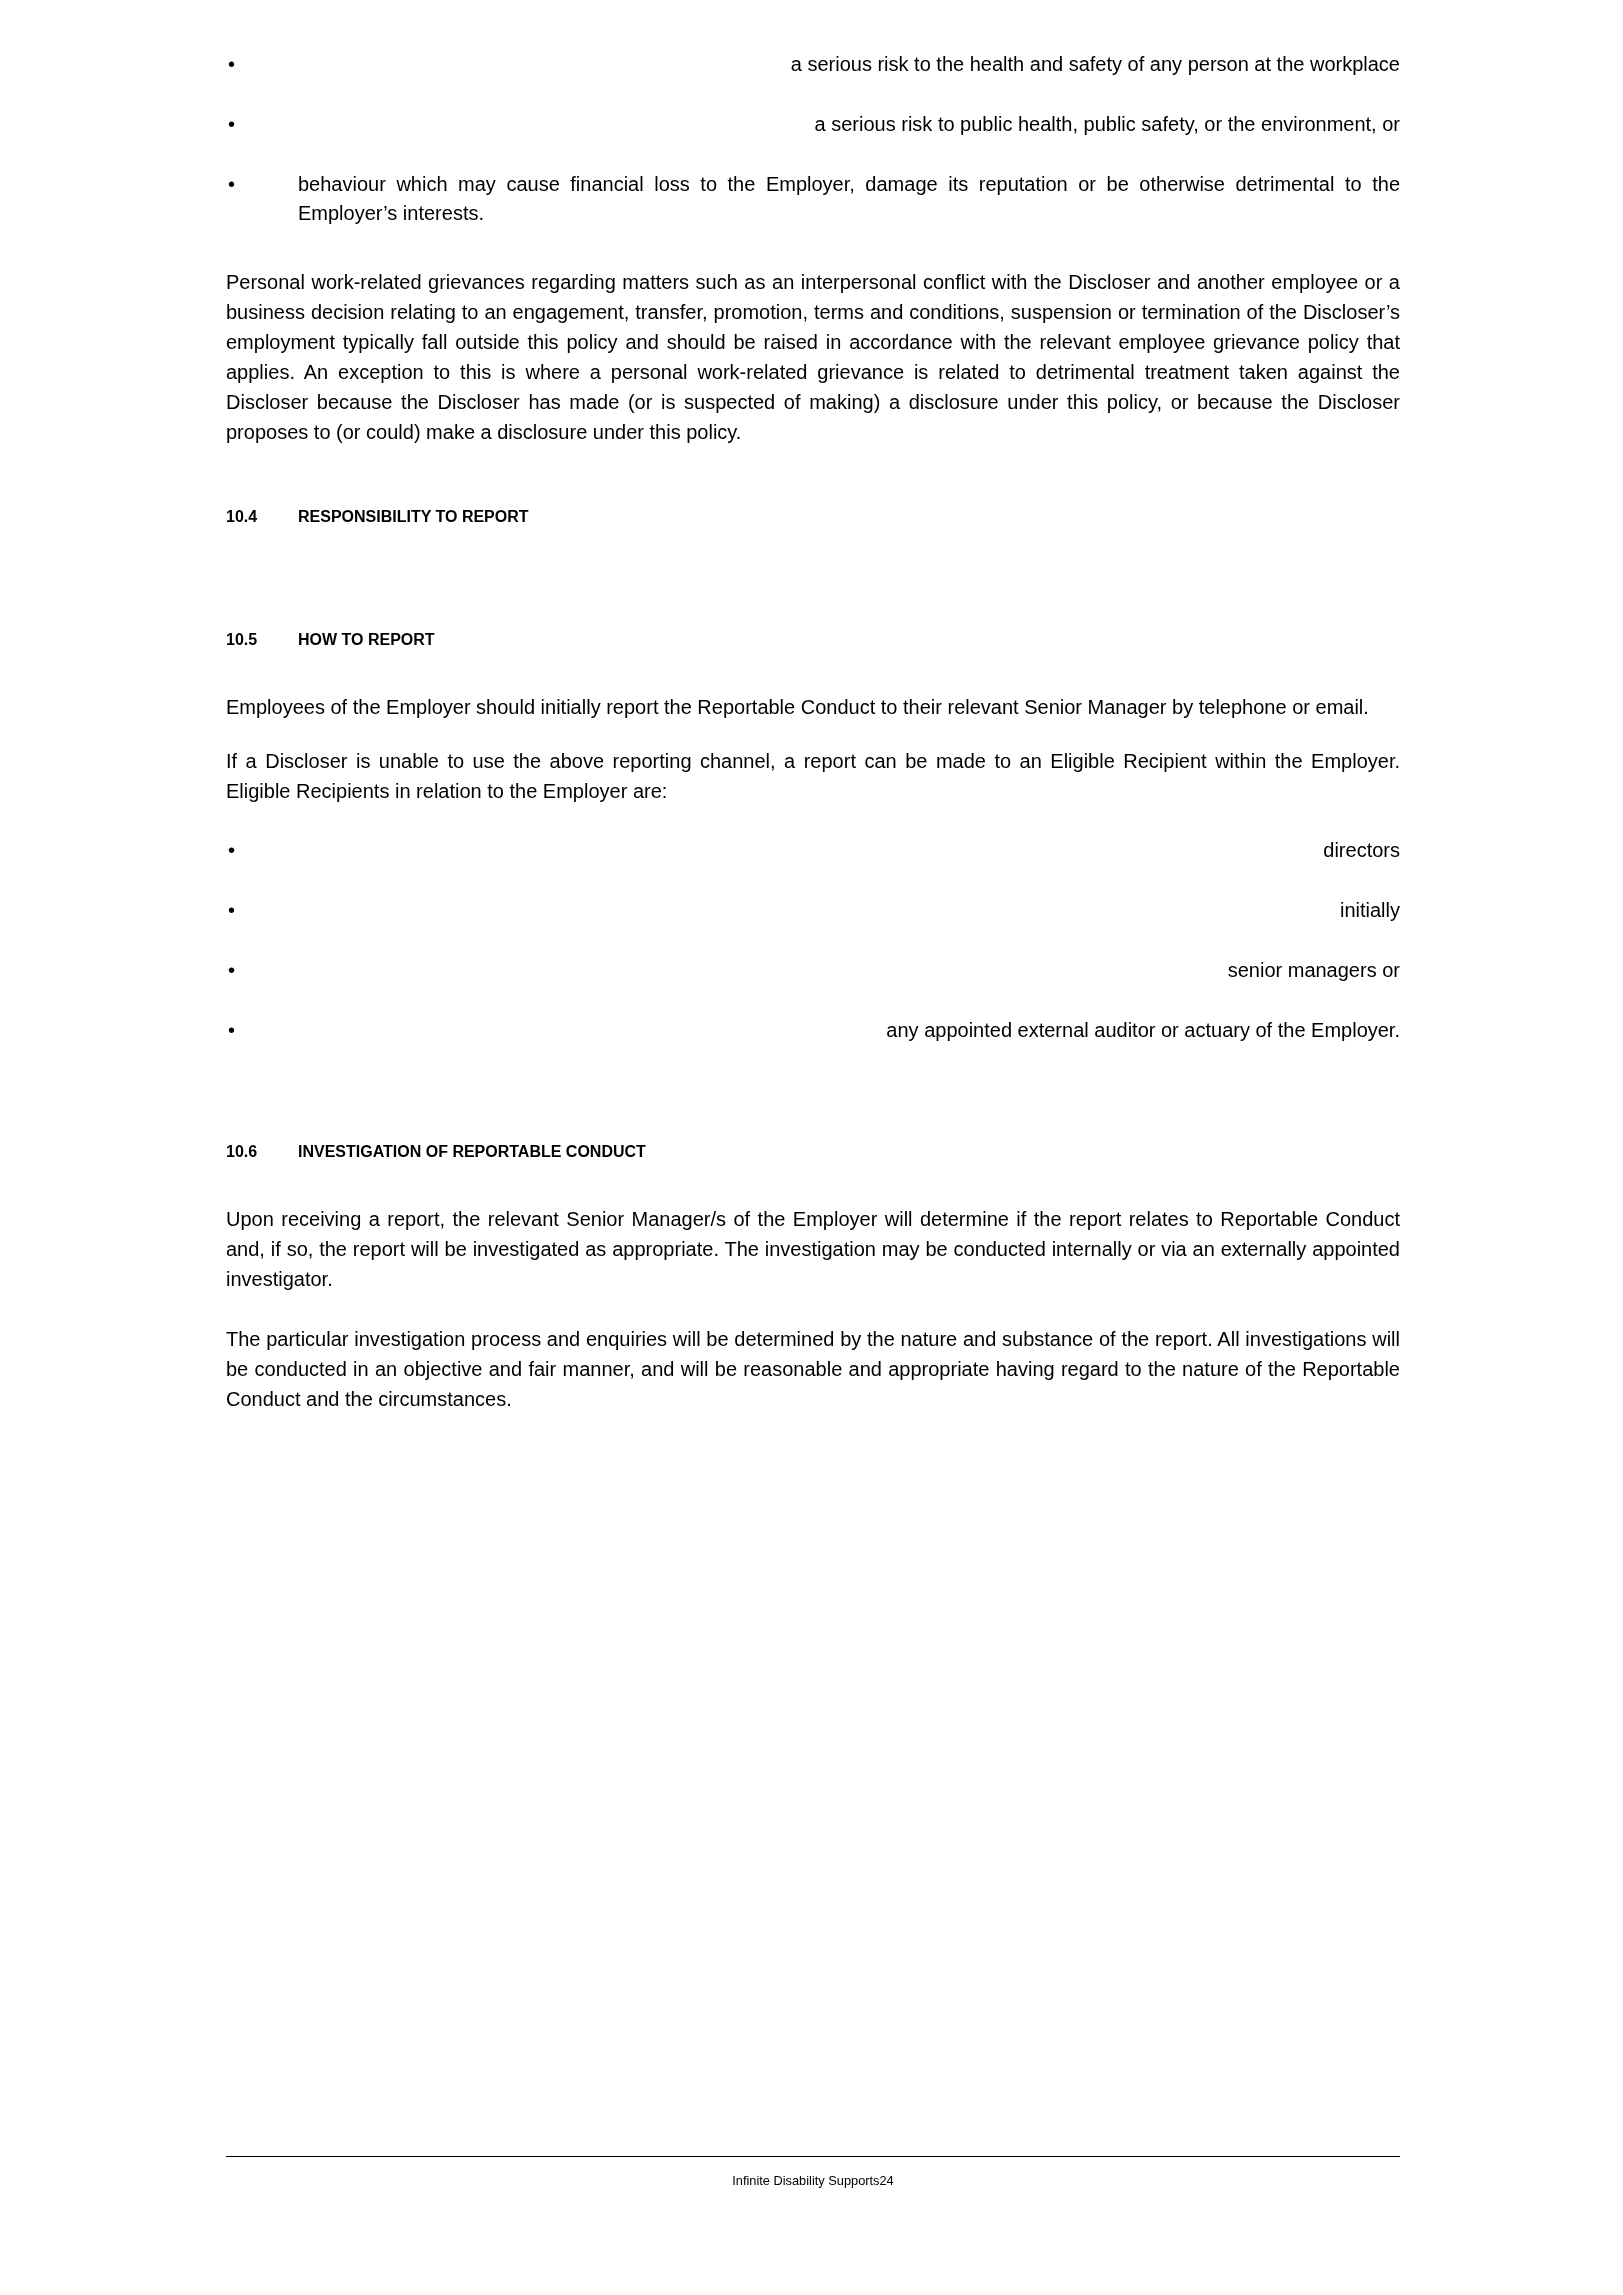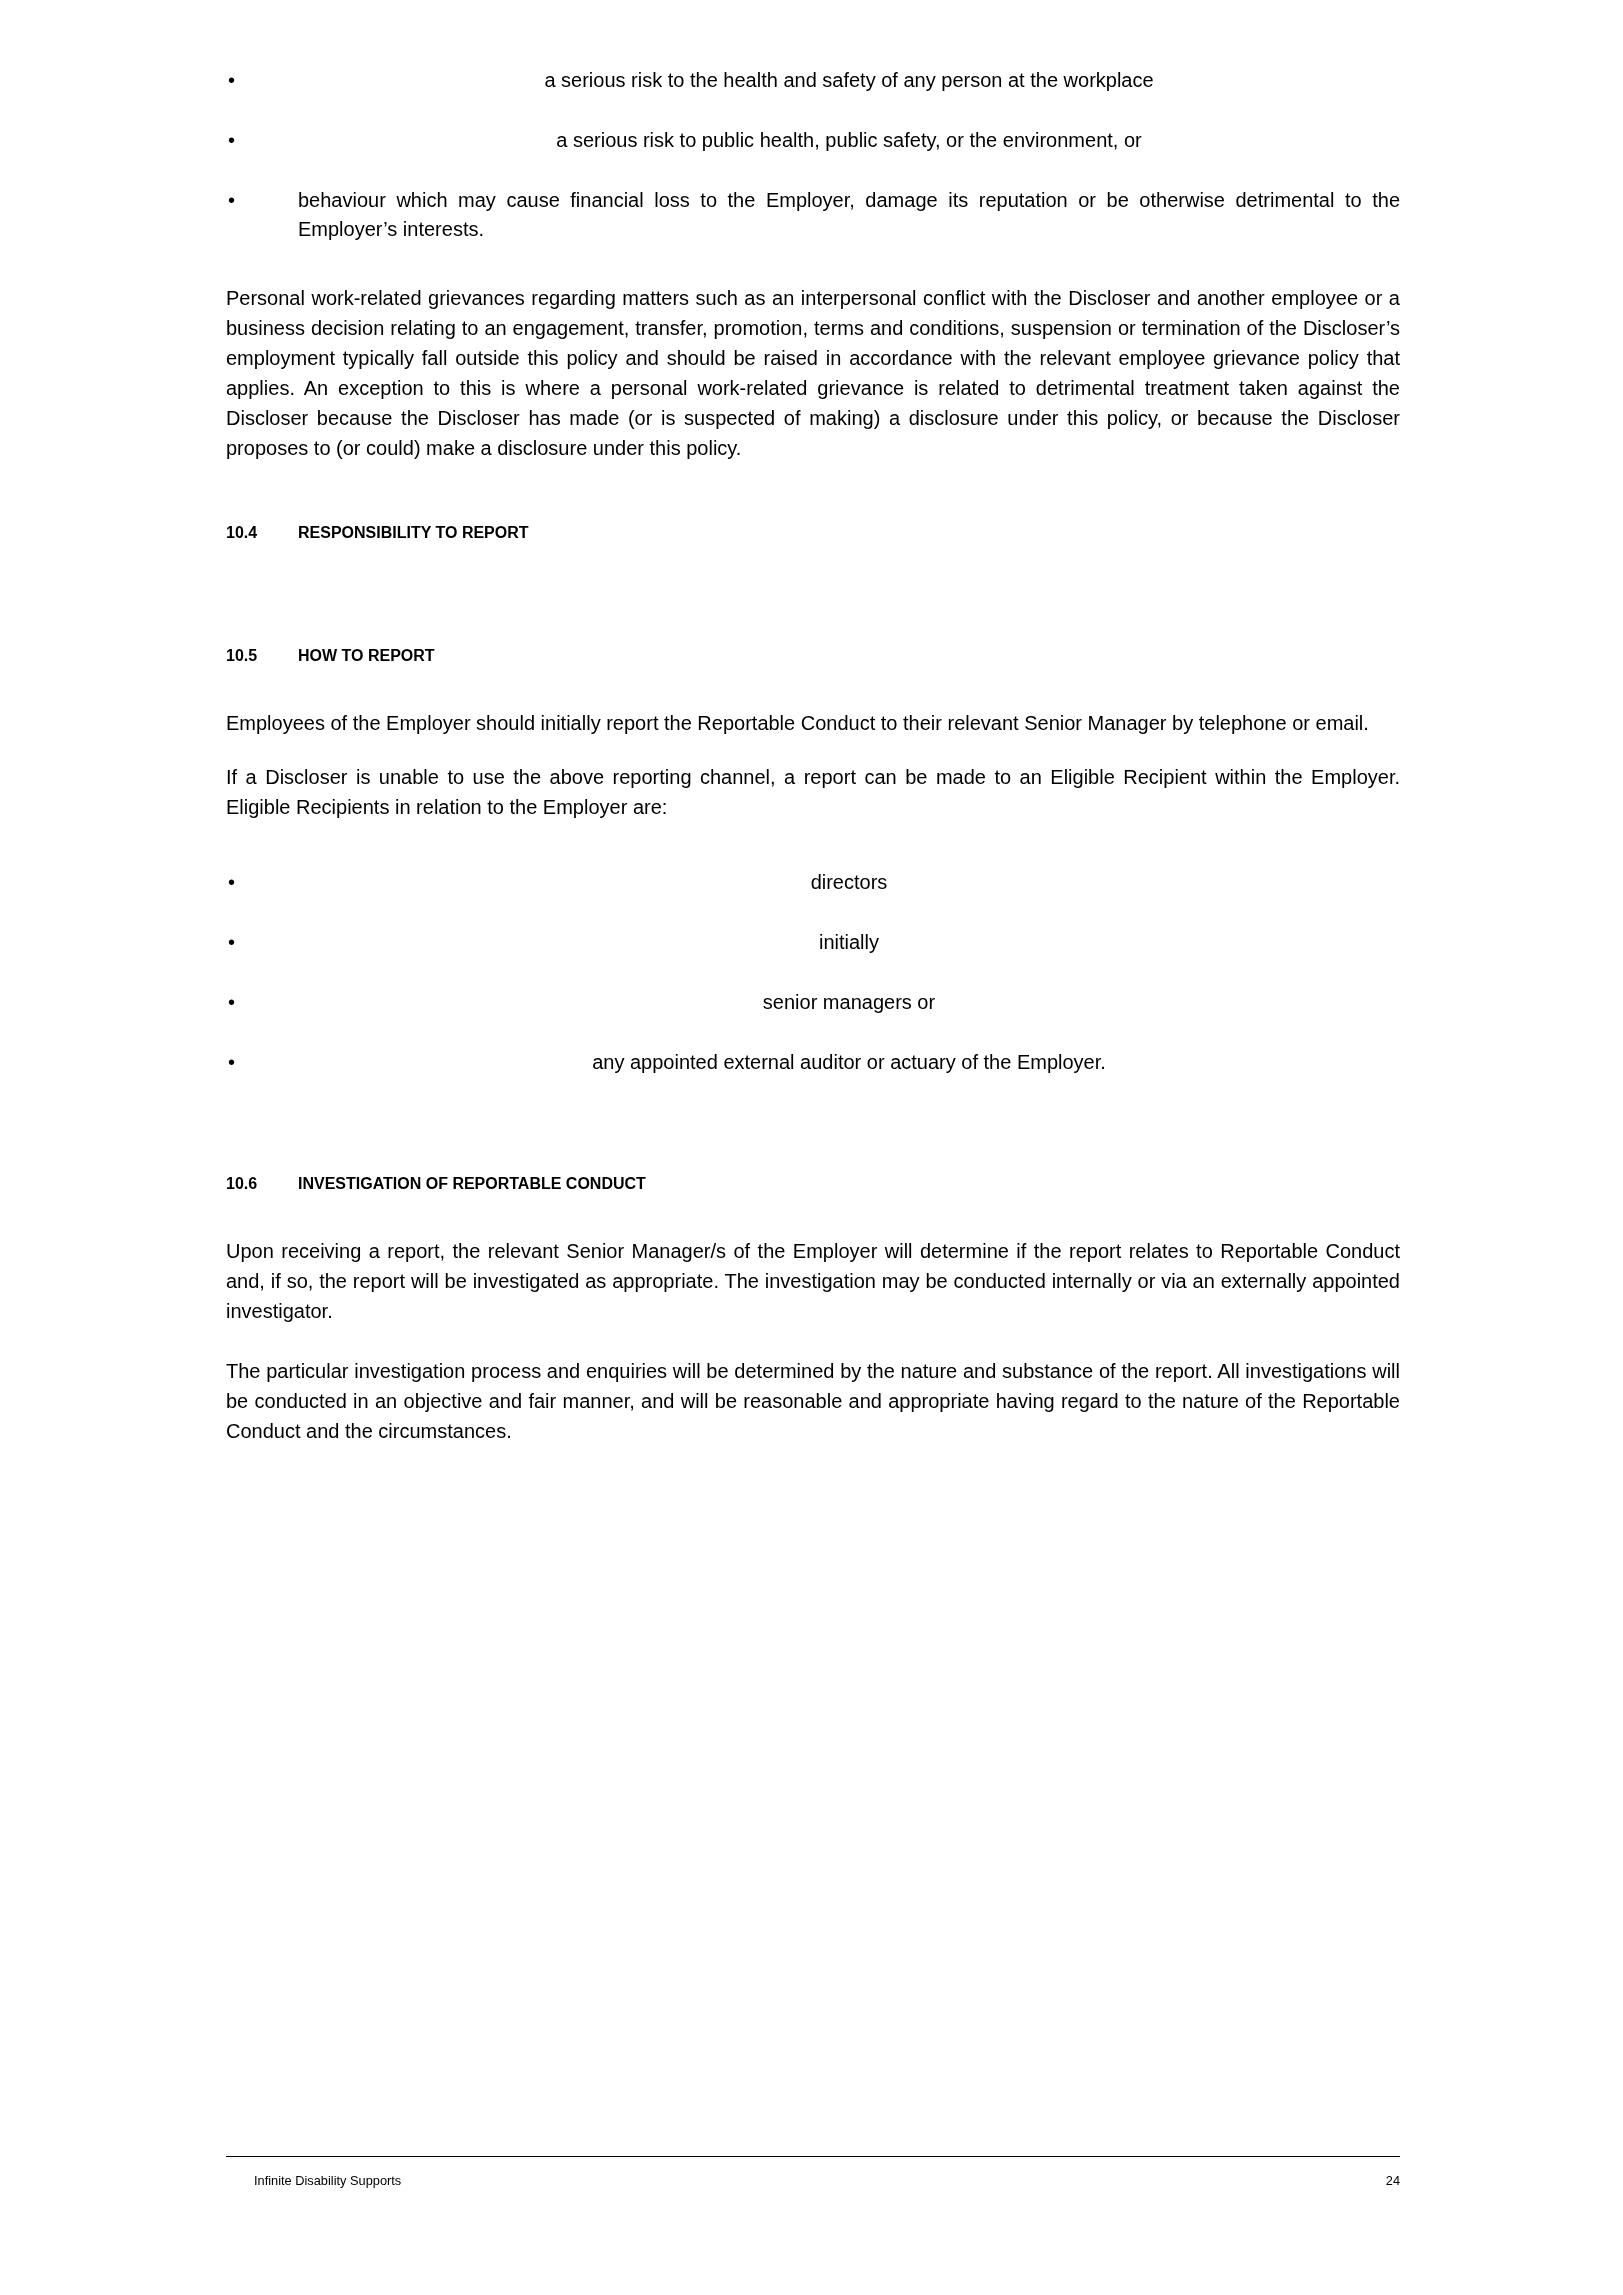--- a/index.html
+++ b/index.html
@@ -44,21 +44,21 @@
   .bullet-item.last { margin-bottom: 0; }
   .bullet-item .bullet-glyph {
     position: absolute;
     left: 2px;
     top: 0;
     font-size: 20px;
     line-height: 29px;
   }
   .bullet-item .bullet-text { display: block; }
   
-  .bullet-item.single .bullet-text { text-align: center; margin-top: 16px; }
+  .bullet-item.single .bullet-text { text-align: right; }
 
   
   .para {
     font-size: 20px;
     line-height: 30px;
     text-align: justify;
     text-justify: inter-word;
     margin: 0;
   }
 
@@ -90,26 +90,25 @@
     top: 2156px;
     width: 1174px;
   }
   .footer-rule {
     width: 100%;
     height: 1.3px;
     background: #000000;
   }
   .footer-row {
     display: flex;
-    justify-content: space-between;
+    justify-content: center;
     align-items: baseline;
     margin-top: 14.4px;
     font-size: 12.8px;
     line-height: 17px;
-    margin-left: 28px;
   }
   .footer-left { text-align: left; }
   .footer-right { text-align: right; }
 </style>
 </head>
 <body>
 
 <div class="page">
 
   <div class="content">

